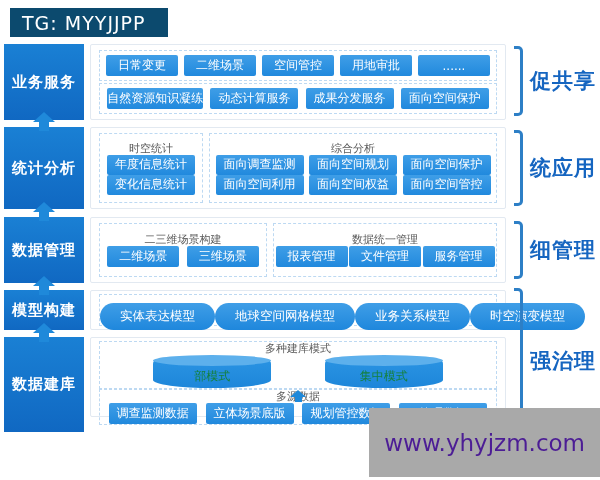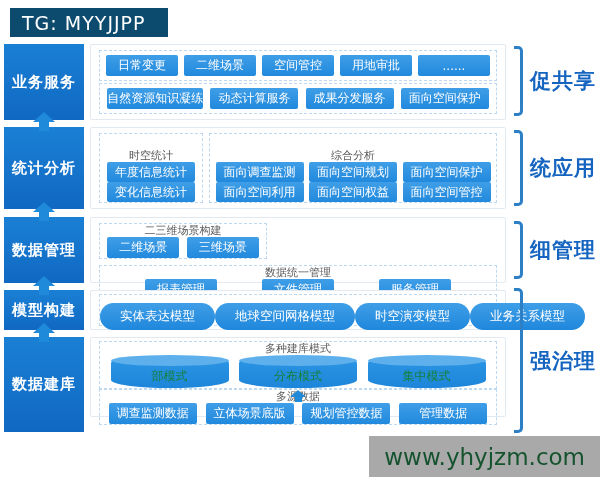--- a/index.html
+++ b/index.html
@@ -9,21 +9,21 @@
   }
   
   .top-badge{
     position:absolute;left:10px;top:8px;width:158px;height:29px;
     background:#0c4a6e;color:#fff;font-size:19px;letter-spacing:1px;
     display:flex;align-items:center;padding-left:12px;box-sizing:border-box;
   }
   
   .watermark{
     position:absolute;right:0;bottom:3px;height:37px;background:#a9a9a9;
-    color:#14532d;font-size:23px;display:flex;align-items:center;padding:2px 15px;
+    color:#4c1d95;font-size:23px;display:flex;align-items:center;padding:16px 15px;
   }
   
   .side-box{
     position:absolute;left:4px;width:80px;
     background:linear-gradient(180deg,#1a80d4,#1068c2);
     color:#fff;font-weight:bold;font-size:15px;letter-spacing:1px;
     display:flex;align-items:center;justify-content:center;
   }
   .sb1{top:44px;height:76px;}
   .sb2{top:127px;height:82px;}
@@ -38,28 +38,28 @@
   .up-arrow .stem{display:block;width:10px;height:9px;background:#1f89da;margin:0 auto;}
   .ua1{top:112px;}.ua2:{}.ua2{top:202px;}.ua3{top:276px;}.ua4{top:323px;}
   
   .panel{
     position:absolute;left:90px;width:416px;background:#fff;
     border:1px solid #e2e9f1;border-radius:2px;box-sizing:border-box;
     display:flex;
   }
   .p1{top:44px;height:76px;flex-direction:column;justify-content:space-evenly;padding:3px 8px;}
   .p2{top:127px;height:82px;flex-direction:row;gap:6px;padding:5px 8px;}
-  .p3{top:217px;height:66px;flex-direction:column;gap:6px;padding:5px 8px;}
+  .p3{top:217px;height:66px;flex-direction:row;gap:6px;padding:5px 8px;}
   .p4{top:290px;height:40px;flex-direction:column;justify-content:center;padding:4px 8px;}
   .p5{top:337px;height:80px;flex-direction:column;justify-content:space-evenly;padding:3px 8px;}
   
   .dotted{border:1px dashed #bdd9f2;box-sizing:border-box;}
   .chip-row{display:flex;align-items:center;justify-content:space-evenly;}
   .p1 .dotted{height:31px;}
-  .vgroup{display:flex;flex-direction:column;justify-content:flex-end;}
+  .vgroup{display:flex;flex-direction:column;justify-content:center;}
   .g-title{font-size:11px;color:#5a5a5a;text-align:center;line-height:13px;}
   
   .chip{
     display:inline-flex;align-items:center;justify-content:center;
     height:21px;min-width:72px;padding:0 0;box-sizing:border-box;
     background:linear-gradient(180deg,#3f9ee7,#2189dd);
     color:#fff;font-size:12px;border-radius:2px;white-space:nowrap;
   }
   .chip.wide{min-width:88px;}
   .pill{
@@ -194,42 +194,37 @@
         <span class="chip">文件管理</span>
         <span class="chip">服务管理</span>
       </div>
     </div>
   </div>
 
   <div class="panel p4">
     <div class="dotted chip-row" style="height:32px;">
       <span class="pill">实体表达模型</span>
       <span class="pill">地球空间网格模型</span>
+      <span class="pill">业务关系模型</span>
       <span class="pill">时空演变模型</span>
-      <span class="pill">业务关系模型</span>
     </div>
   </div>
 
   <div class="panel p5">
     <div class="dotted modes-box">
       <div class="g-title">多种建库模式</div>
       <div class="chip-row">
         <span class="cyl">
           <i class="cyl-top"></i>
           <i class="cyl-body"></i>
           <span class="cyl-label">部模式</span>
         </span>
         <span class="cyl">
           <i class="cyl-top"></i>
           <i class="cyl-body"></i>
-          <span class="cyl-label">分布模式</span>
-        </span>
-        <span class="cyl">
-          <i class="cyl-top"></i>
-          <i class="cyl-body"></i>
           <span class="cyl-label">集中模式</span>
         </span>
       </div>
     </div>
     <div class="mini-arrow">
         <i class="tri"></i>
         <i class="stem"></i>
       </div>
     <div class="dotted sources-box">
       <div class="g-title">多源数据</div>

